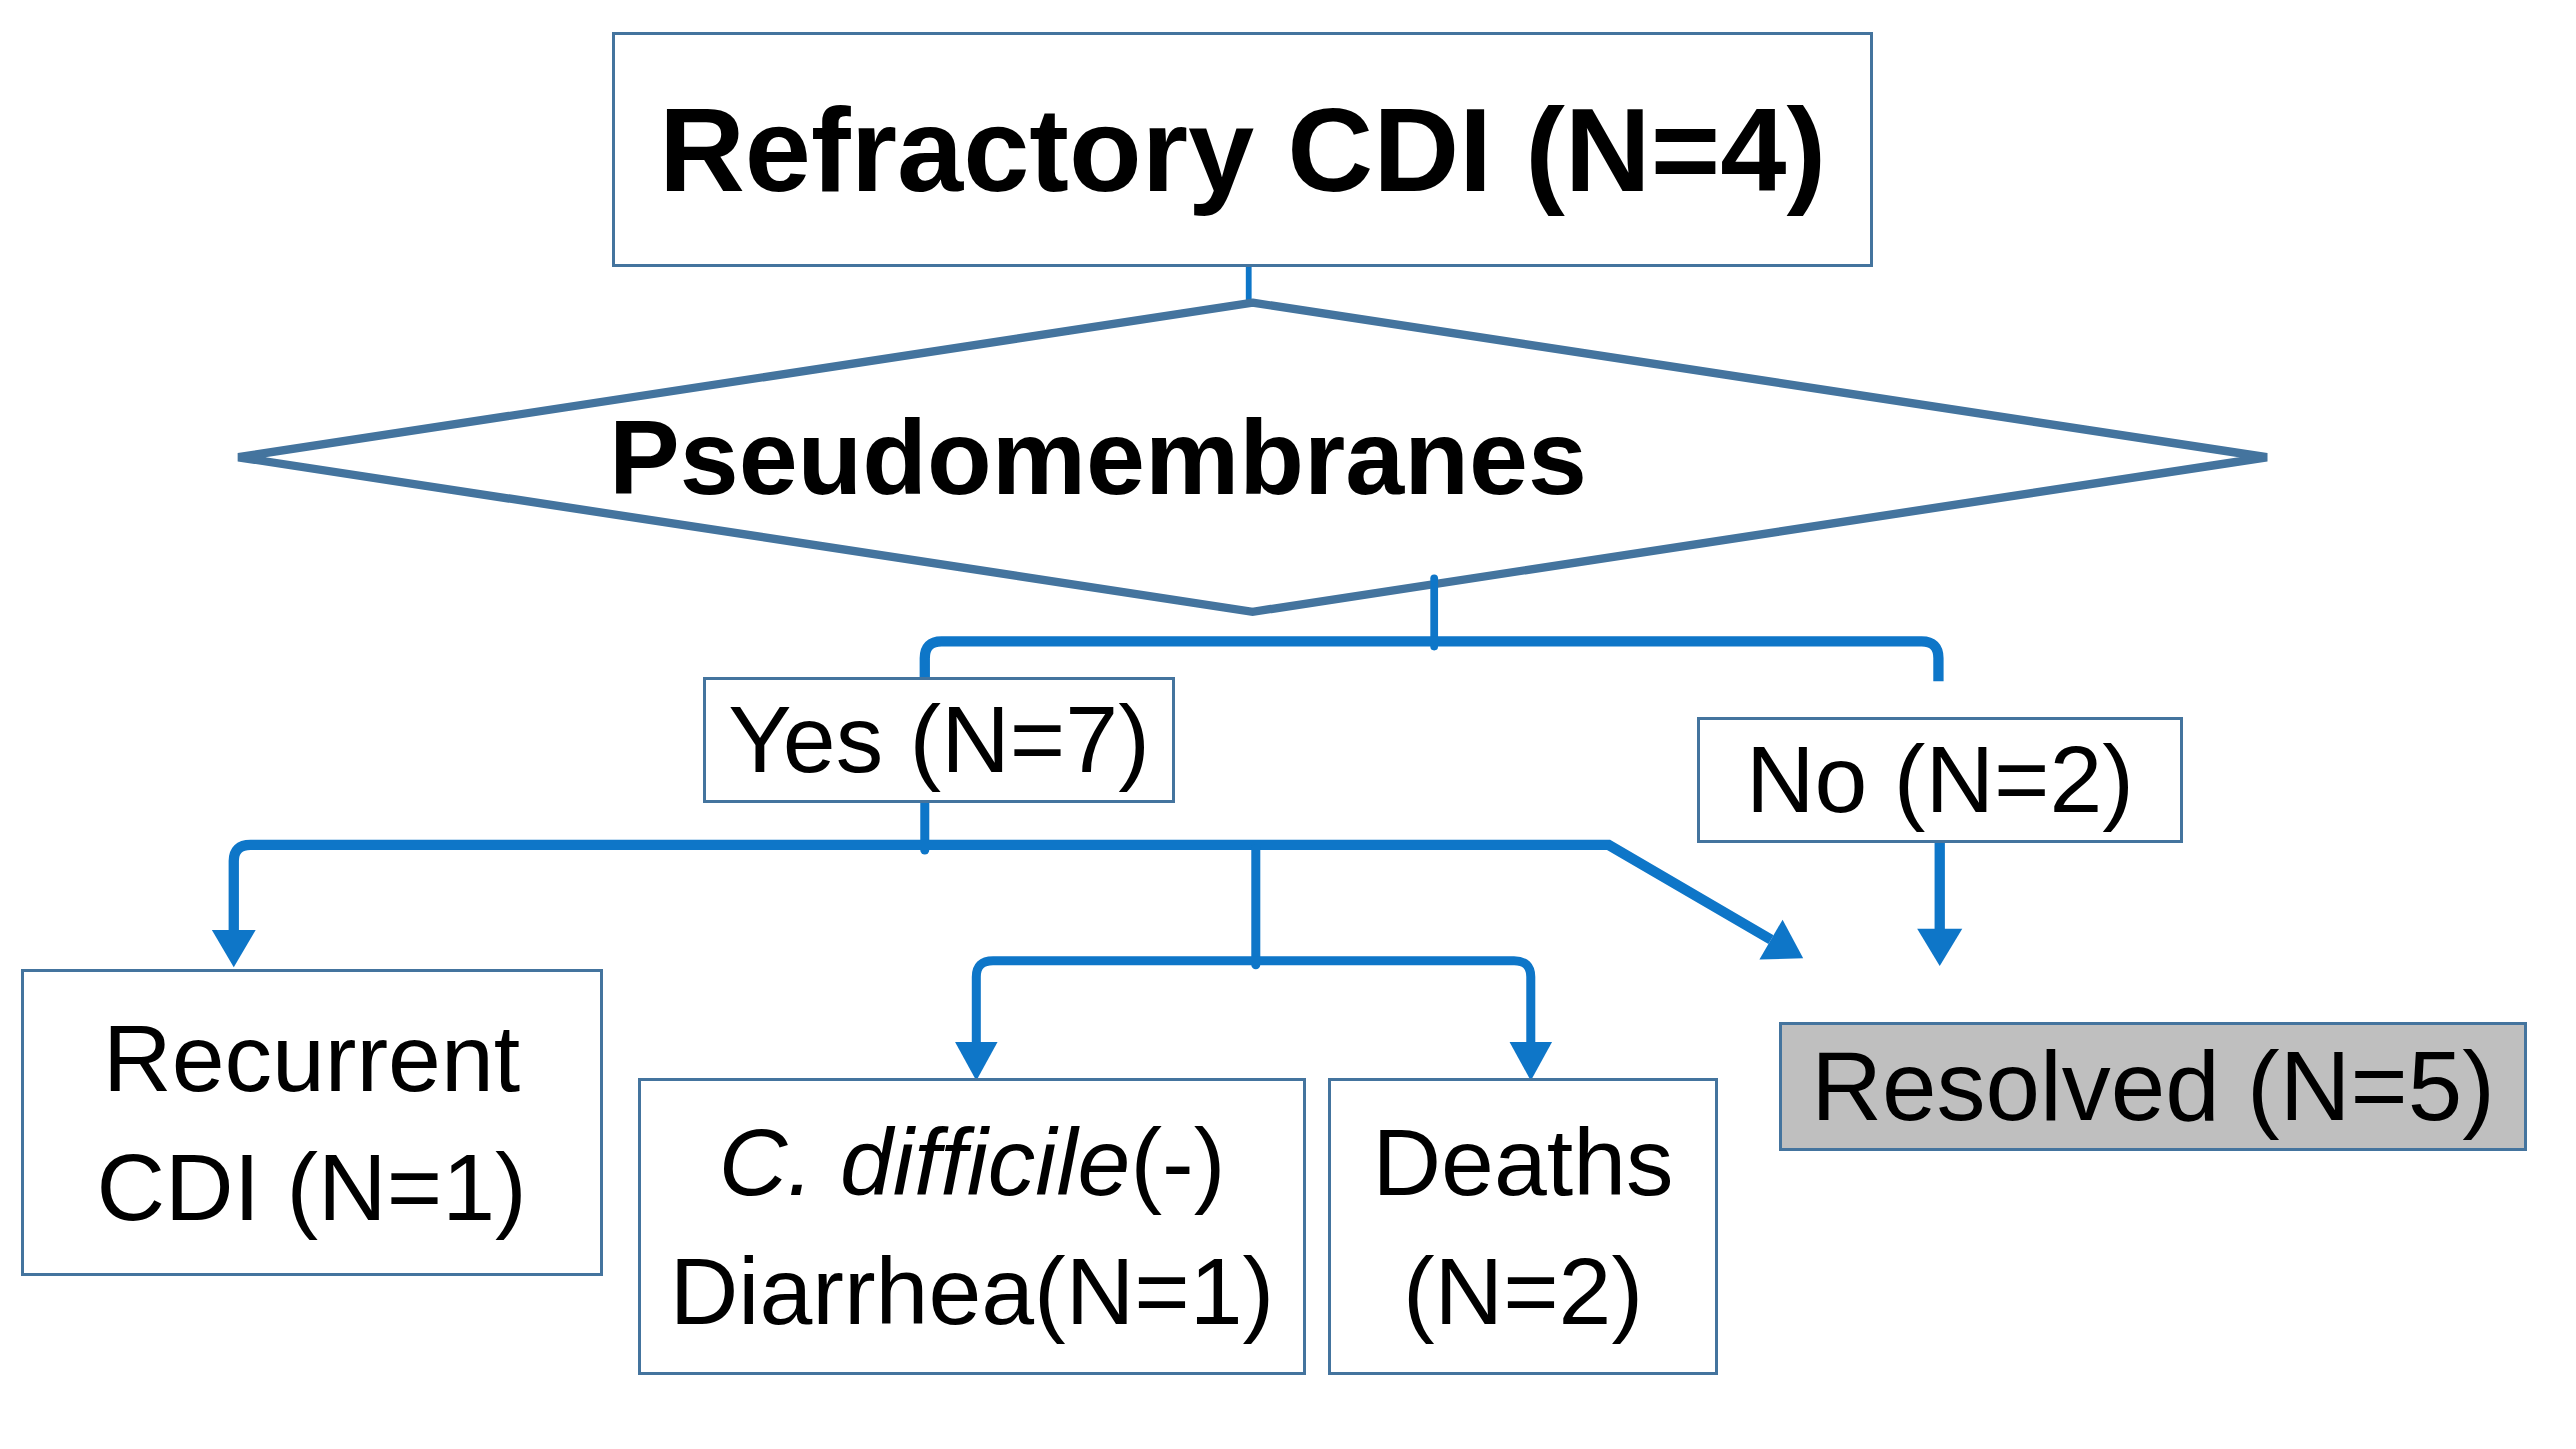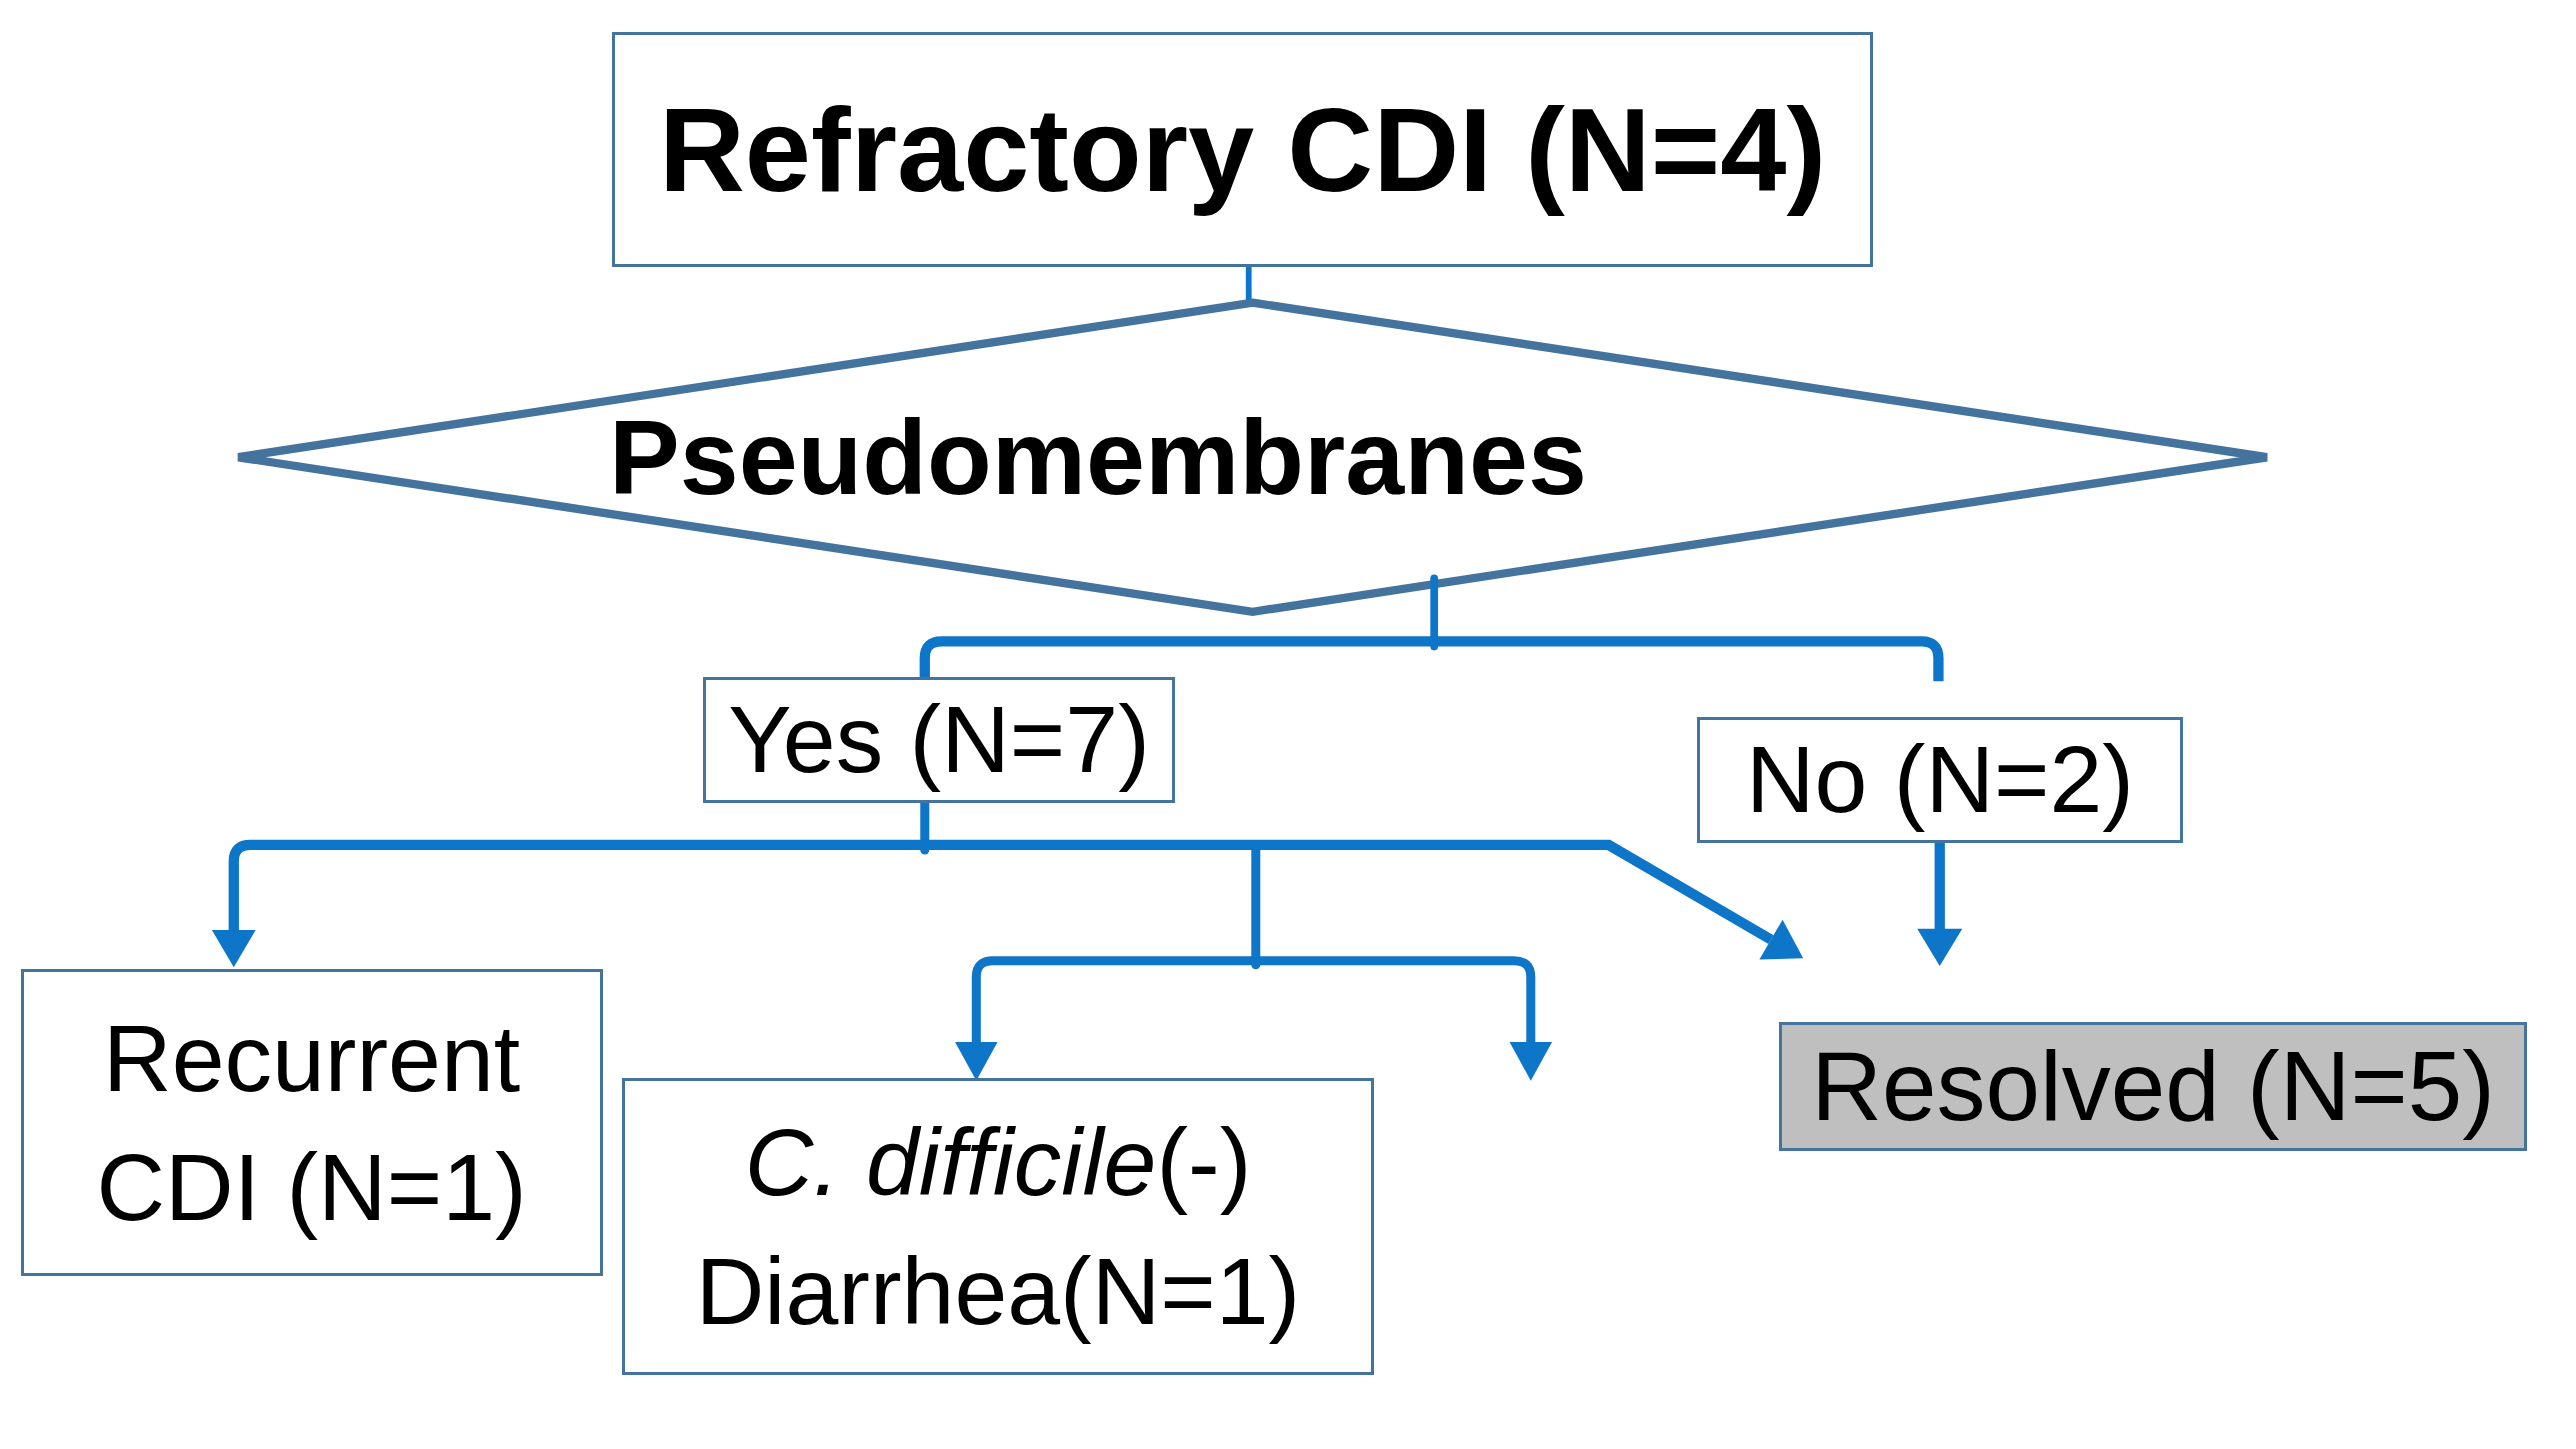--- a/index.html
+++ b/index.html
@@ -92,26 +92,32 @@
     <span>No (N=2)</span>
   </div>
 
   <div class="node thin leaf-node" style="left:20.6px;top:969px;width:582px;height:307px;">
     <span class="lines">
       <span class="ln">Recurrent</span>
       <span class="ln">CDI (N=1)</span>
     </span>
   </div>
 
-  <div class="node thin leaf-node" style="left:622px;top:1078px;width:752px;height:297px;">
+  <div class="node thin leaf-node" style="left:638px;top:1078px;width:668px;height:297px;">
     <span class="lines">
       <span class="ln"><span class="em-italic">C. difficile</span><span>(-)</span></span>
       <span class="ln">Diarrhea(N=1)</span>
     </span>
   </div>
 
+  <div class="node thin leaf-node" style="left:1328px;top:1078px;width:390px;height:297px;">
+    <span class="lines">
+      <span class="ln">Deaths</span>
+      <span class="ln">(N=2)</span>
+    </span>
+  </div>
 
   <div class="node thin resolved-node" style="left:1779px;top:1022px;width:748px;height:129px;">
     <span>Resolved (N=5)</span>
   </div>
 
 </div>
 
 
 </body></html>

